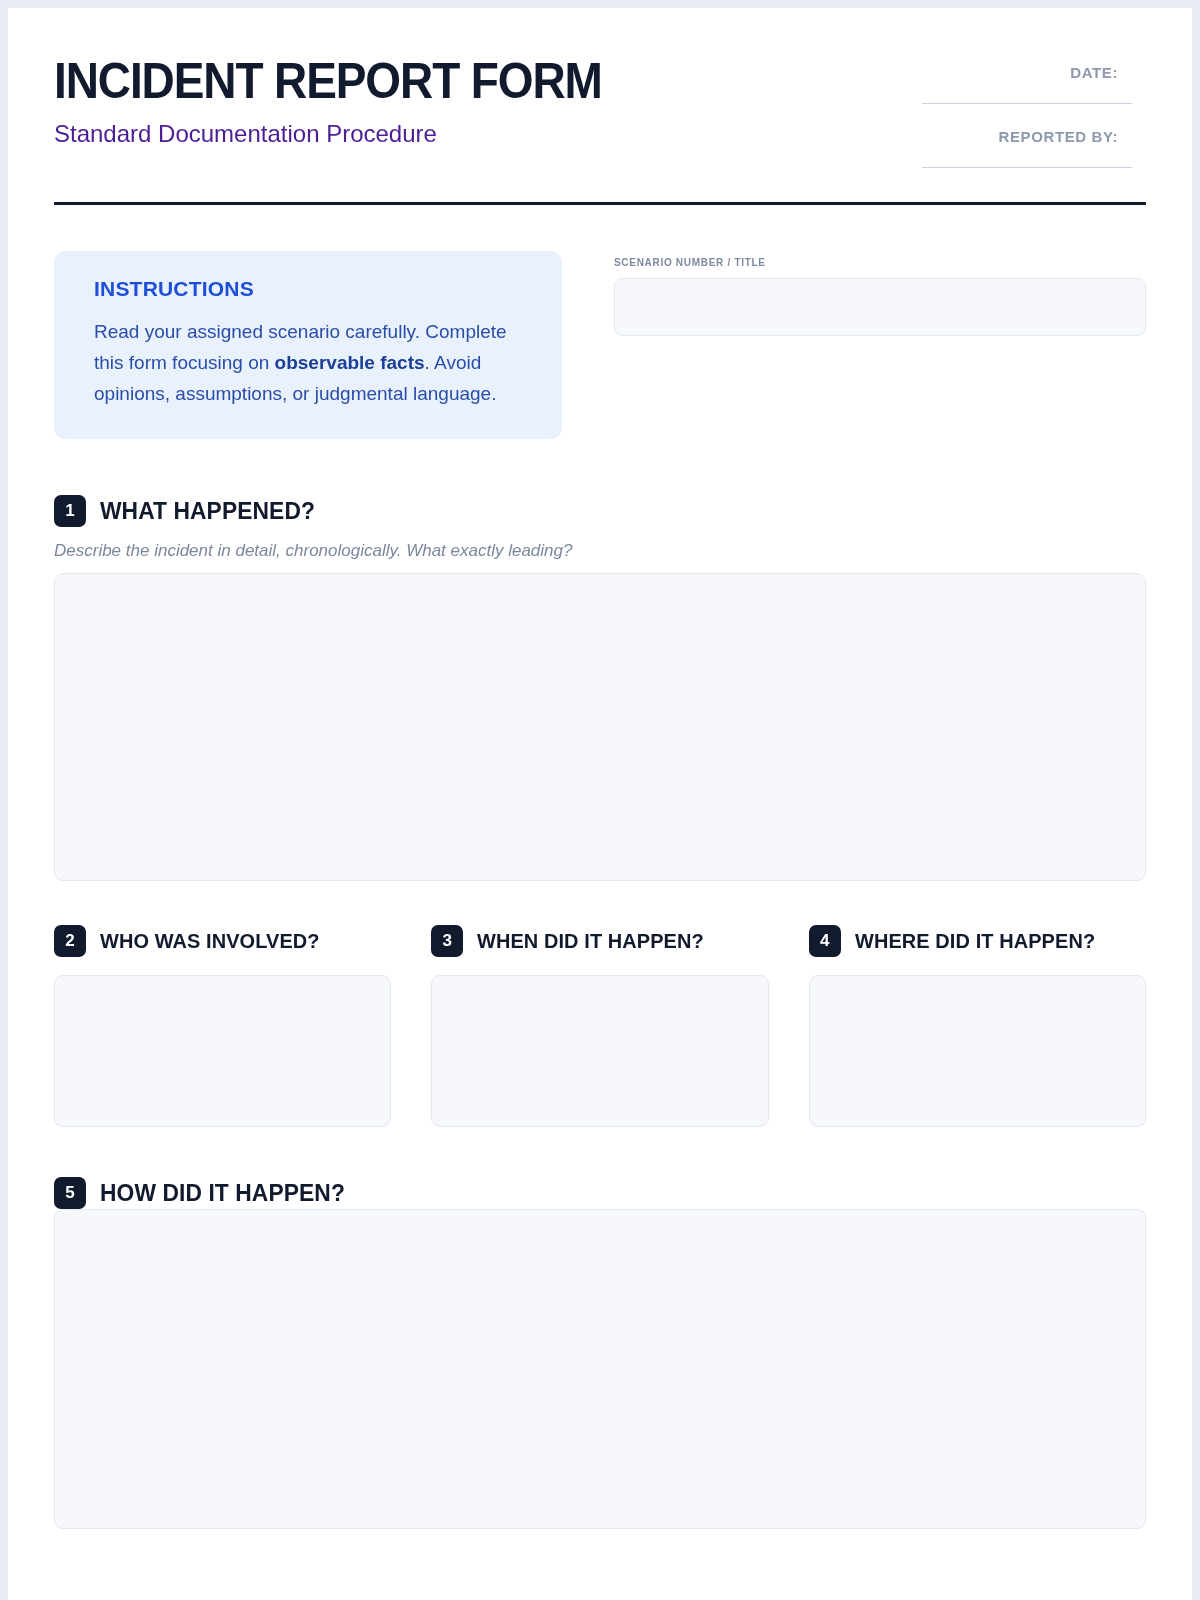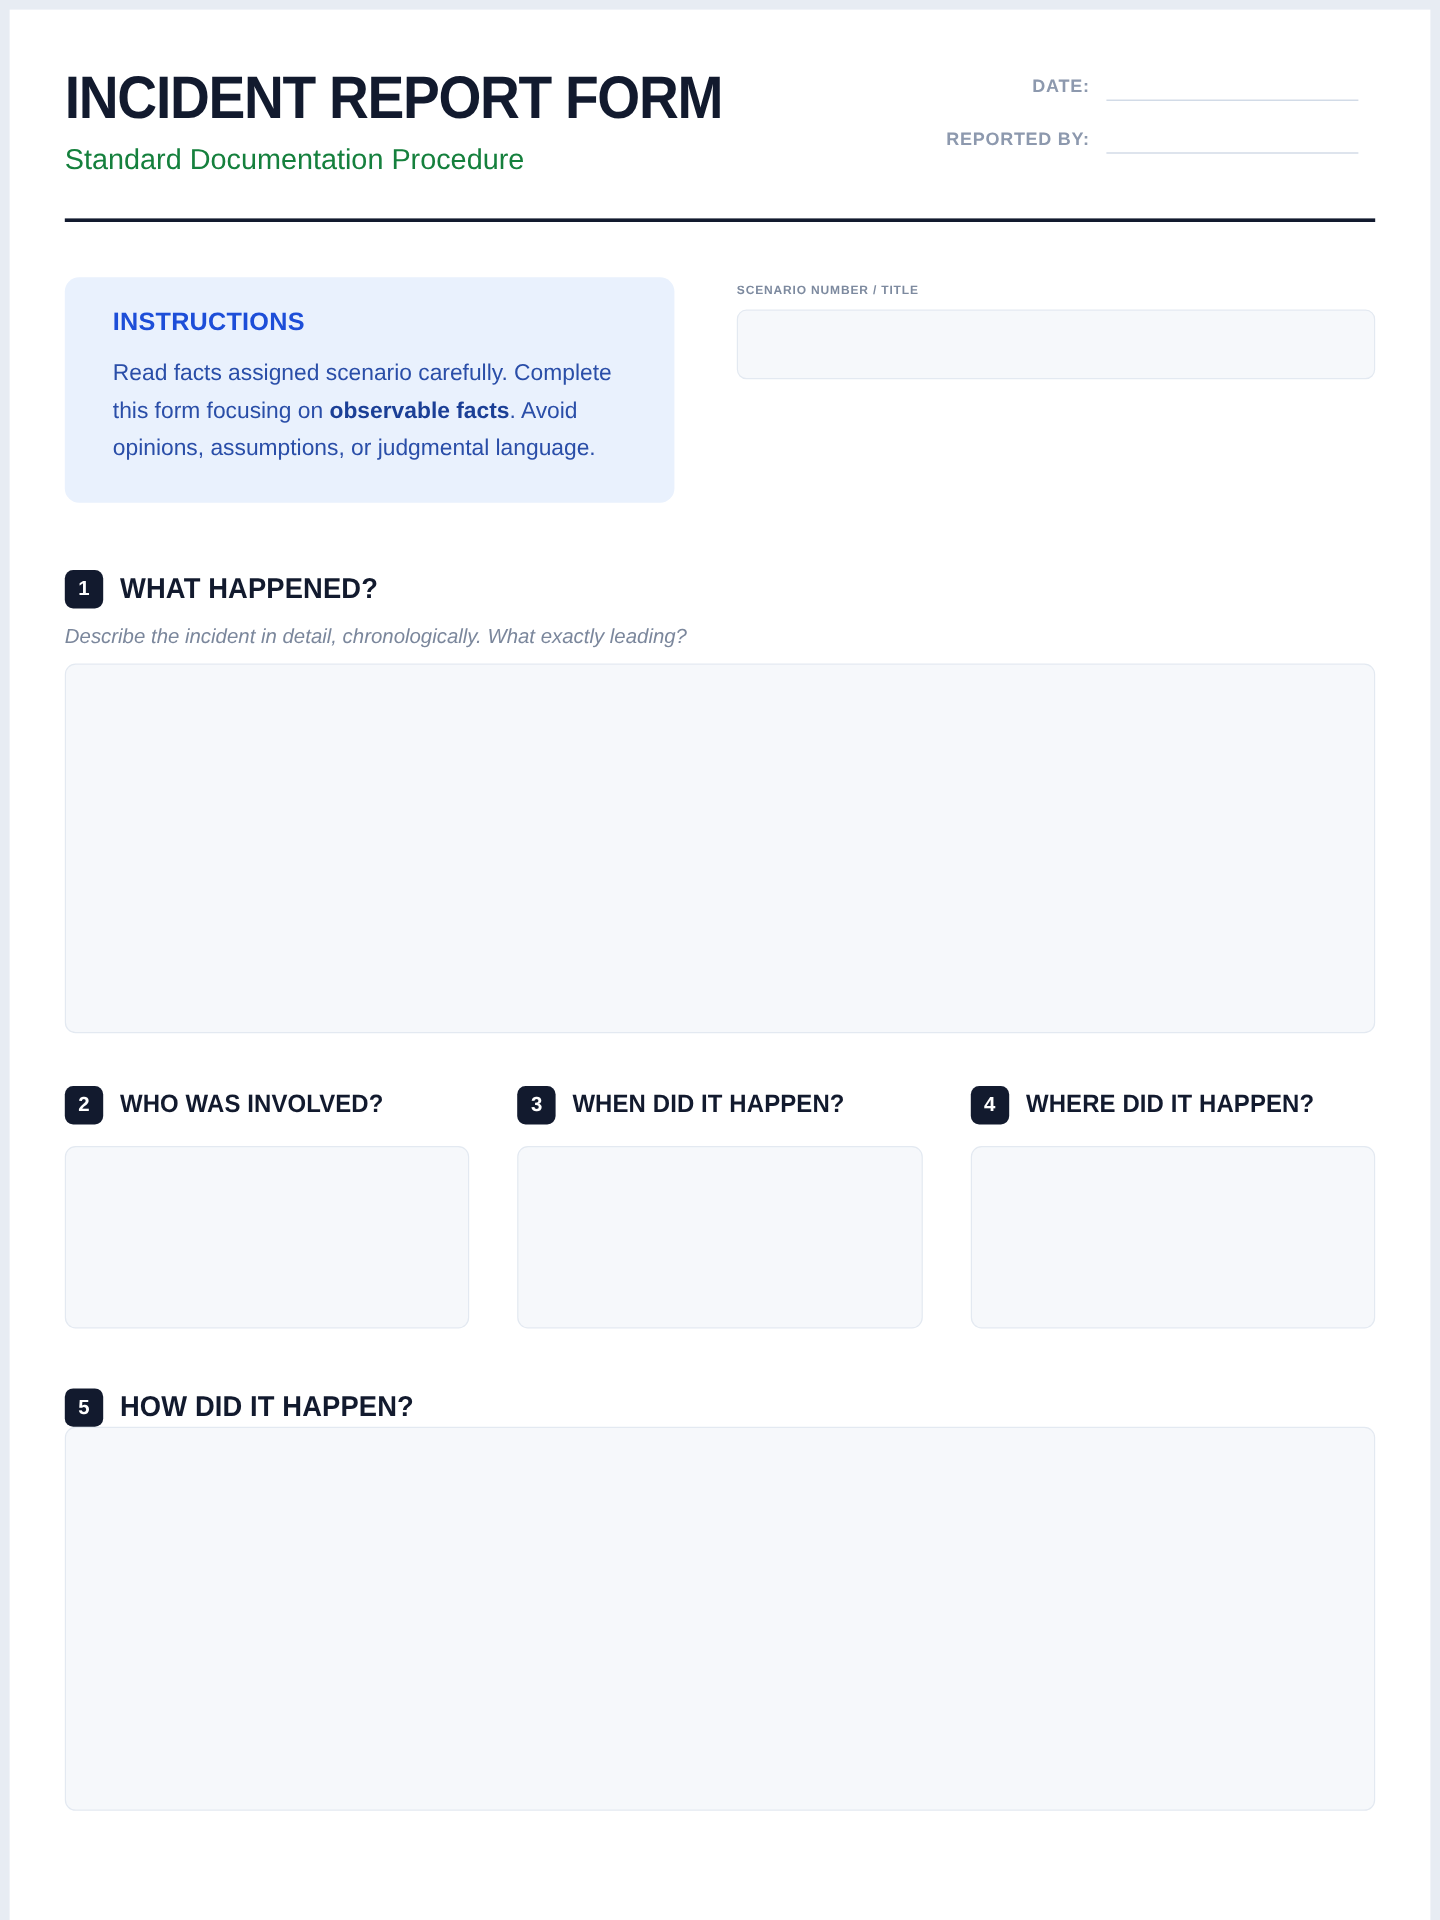--- a/index.html
+++ b/index.html
@@ -40,34 +40,35 @@
     font-weight: bold;
     letter-spacing: -1.2px;
     color: #121a2e;
     margin: 0;
     transform: scaleX(0.92);
     transform-origin: left center;
     white-space: nowrap;
   }
   .form-subtitle {
     font-size: 24px;
-    color: #15803d;
+    color: #4c1d95;
     margin: 14px 0 0 0;
     font-weight: normal;
   }
 
   .meta-block {
     width: 372px;
     padding-top: 12px;
   }
   .meta-row {
     display: flex;
     align-items: flex-end;
     justify-content: flex-end;
     margin-bottom: 24px;
+    flex-direction: column;
   }
   .meta-row:last-child { margin-bottom: 0; }
   .meta-label {
     font-size: 15px;
     font-weight: bold;
     letter-spacing: 0.6px;
     color: #8d99ae;
     white-space: nowrap;
     padding-right: 14px;
     padding-bottom: 3px;
@@ -210,21 +211,21 @@
         <div class="meta-line"></div>
       </div>
     </div>
   </div>
 
   <div class="divider"></div>
 
   <div class="top-section">
     <div class="instructions">
       <div class="instructions-title">INSTRUCTIONS</div>
-      <p class="instructions-body"><span>Read facts assigned scenario carefully. Complete this form focusing on </span><b>observable facts</b><span>. Avoid opinions, assumptions, or judgmental language.</span></p>
+      <p class="instructions-body"><span>Read your assigned scenario carefully. Complete this form focusing on </span><b>observable facts</b><span>. Avoid opinions, assumptions, or judgmental language.</span></p>
     </div>
 
     <div class="scenario">
       <p class="field-label">SCENARIO NUMBER / TITLE</p>
       <div class="input-box" placeholder=""></div>
     </div>
   </div>
 
   <div class="question-block section1">
     <div class="q-head">

